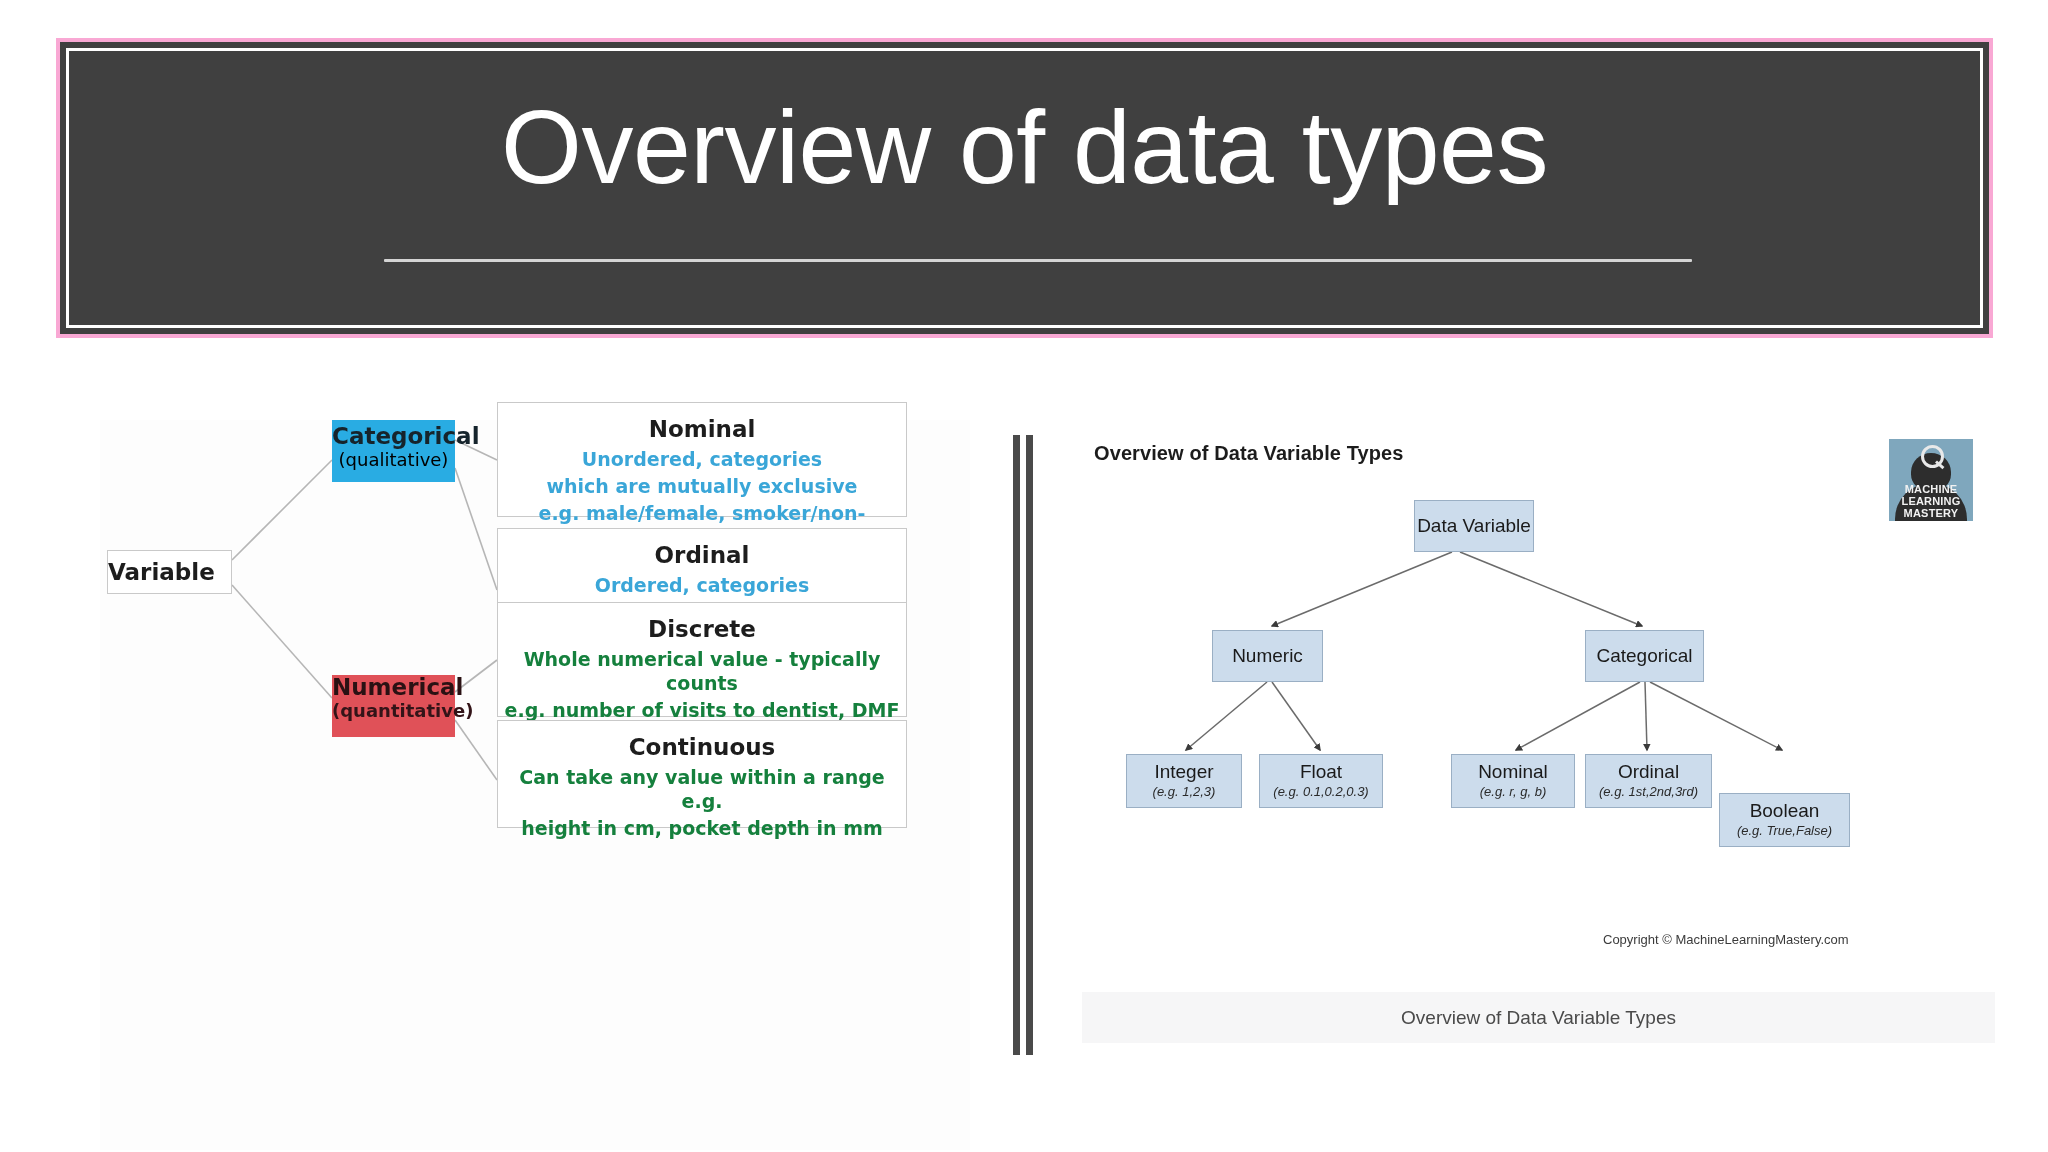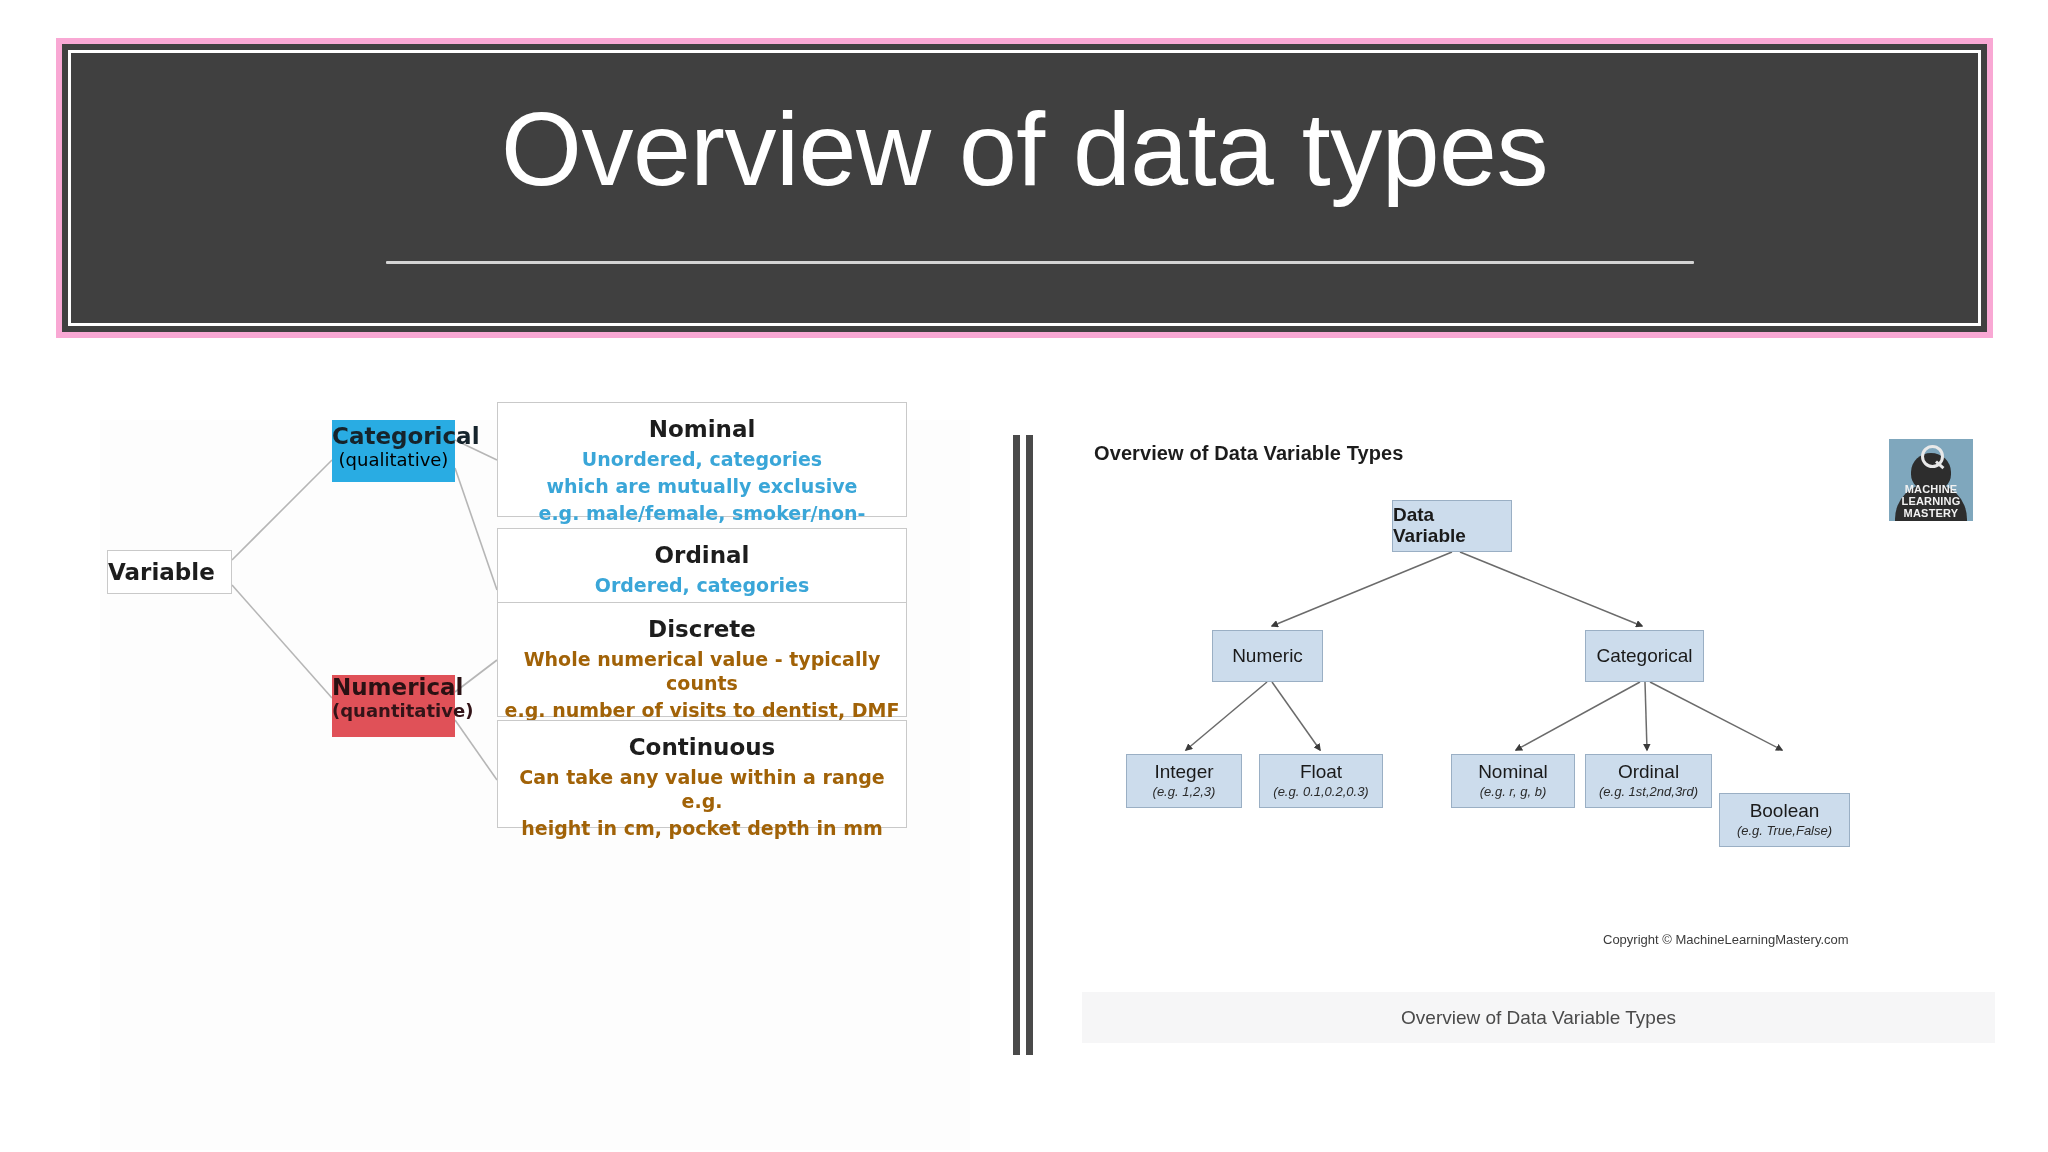--- a/index.html
+++ b/index.html
@@ -17,21 +17,21 @@
 
   
   #title-block {
     position: absolute;
     left: 56px;
     top: 38px;
     width: 1937px;
     height: 300px;
     box-sizing: border-box;
     background: #404040;
-    border: 6px solid #f9a8d4;
+    border: 4px solid #f9a8d4;
     outline: 0;
   }
   #title-inner {
     position: absolute;
     left: 6px;
     top: 6px;
     right: 6px;
     bottom: 6px;
     border: 3px solid #ffffff;
     box-sizing: border-box;
@@ -96,21 +96,21 @@
   }
   .lp-desc {
     font-family: "DejaVu Sans", sans-serif;
     font-size: 19px;
     font-weight: 600;
     line-height: 1.28;
     margin-top: 3px;
     padding: 0 6px;
   }
   .lp-desc.blue { color: #3aa6d8; }
-  .lp-desc.red  { color: #a16207; }
+  .lp-desc.red  { color: #15803d; }
 
   #lp-var {
     position: absolute;
     left: 7px;
     top: 130px;
     width: 125px;
     height: 44px;
     box-sizing: border-box;
     background: #ffffff;
     border: 1px solid #c9c9c9;
@@ -291,21 +291,21 @@
     line-height: 1.1;
   }
   .rp-node .rp-eg {
     font-size: 13px;
     font-style: italic;
     color: #2a2a2a;
     line-height: 1.2;
     margin-top: 1px;
   }
 
-  #rp-root     { left: 310px; top: 84px;  width: 120px; height: 52px; font-weight: bold; }
+  #rp-root     { left: 332px; top: 84px;  width: 120px; height: 52px; }
   #rp-numeric  { left: 130px; top: 214px; width: 111px; height: 52px; }
   #rp-categ    { left: 503px; top: 214px; width: 119px; height: 52px; }
   #rp-integer  { left: 44px;  top: 338px; width: 116px; height: 54px; }
   #rp-float    { left: 177px; top: 338px; width: 124px; height: 54px; }
   #rp-nominal  { left: 369px; top: 338px; width: 124px; height: 54px; }
   #rp-ordinal  { left: 503px; top: 338px; width: 127px; height: 54px; }
   #rp-boolean  { left: 637px; top: 338px; width: 131px; height: 54px; margin-top: 39px; }
 
   #rp-copyright {
     position: absolute;

